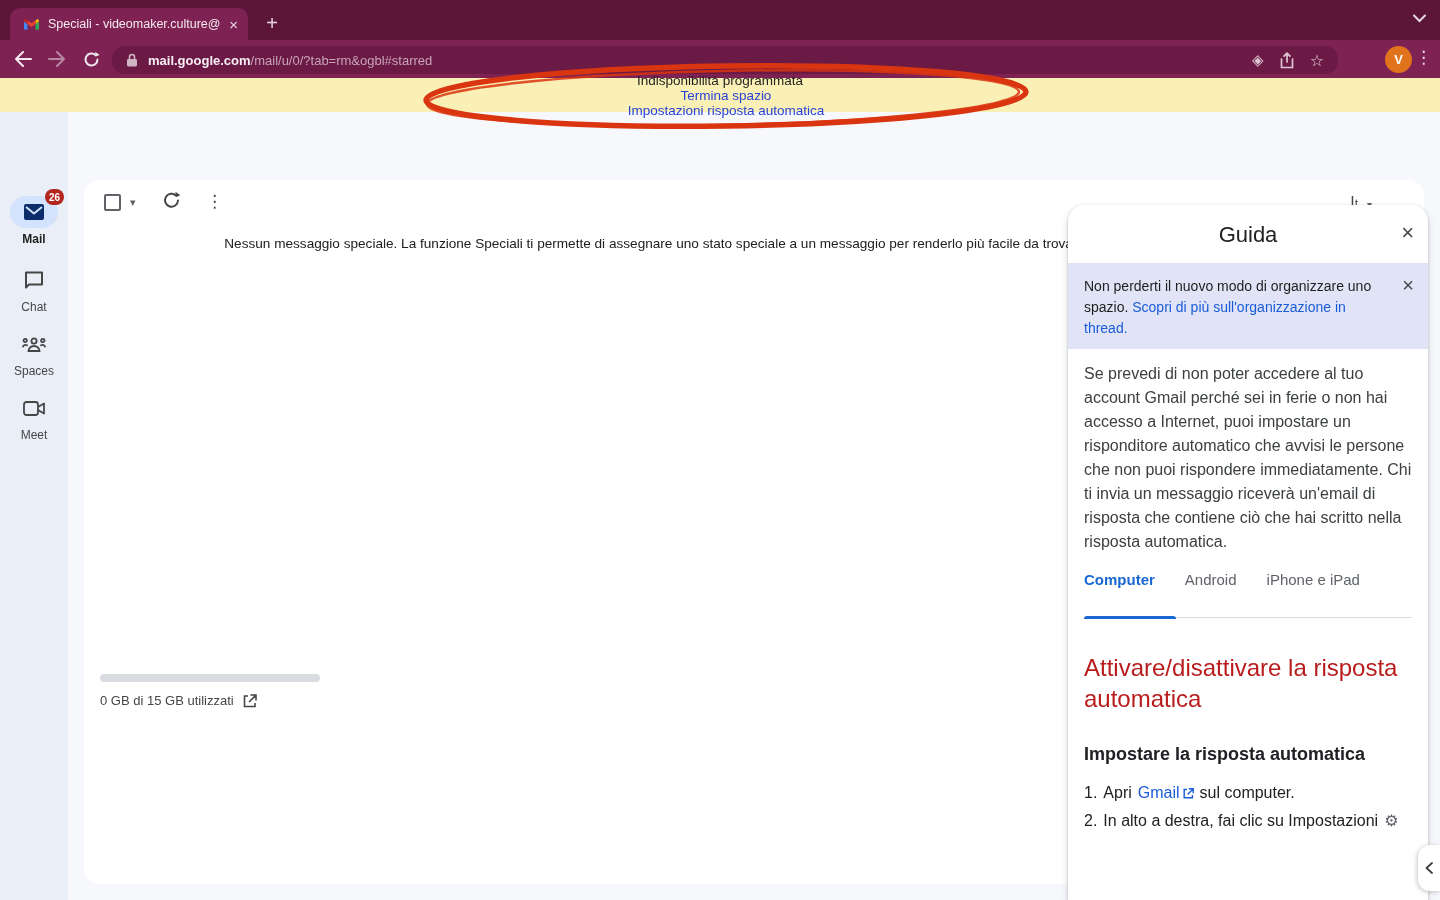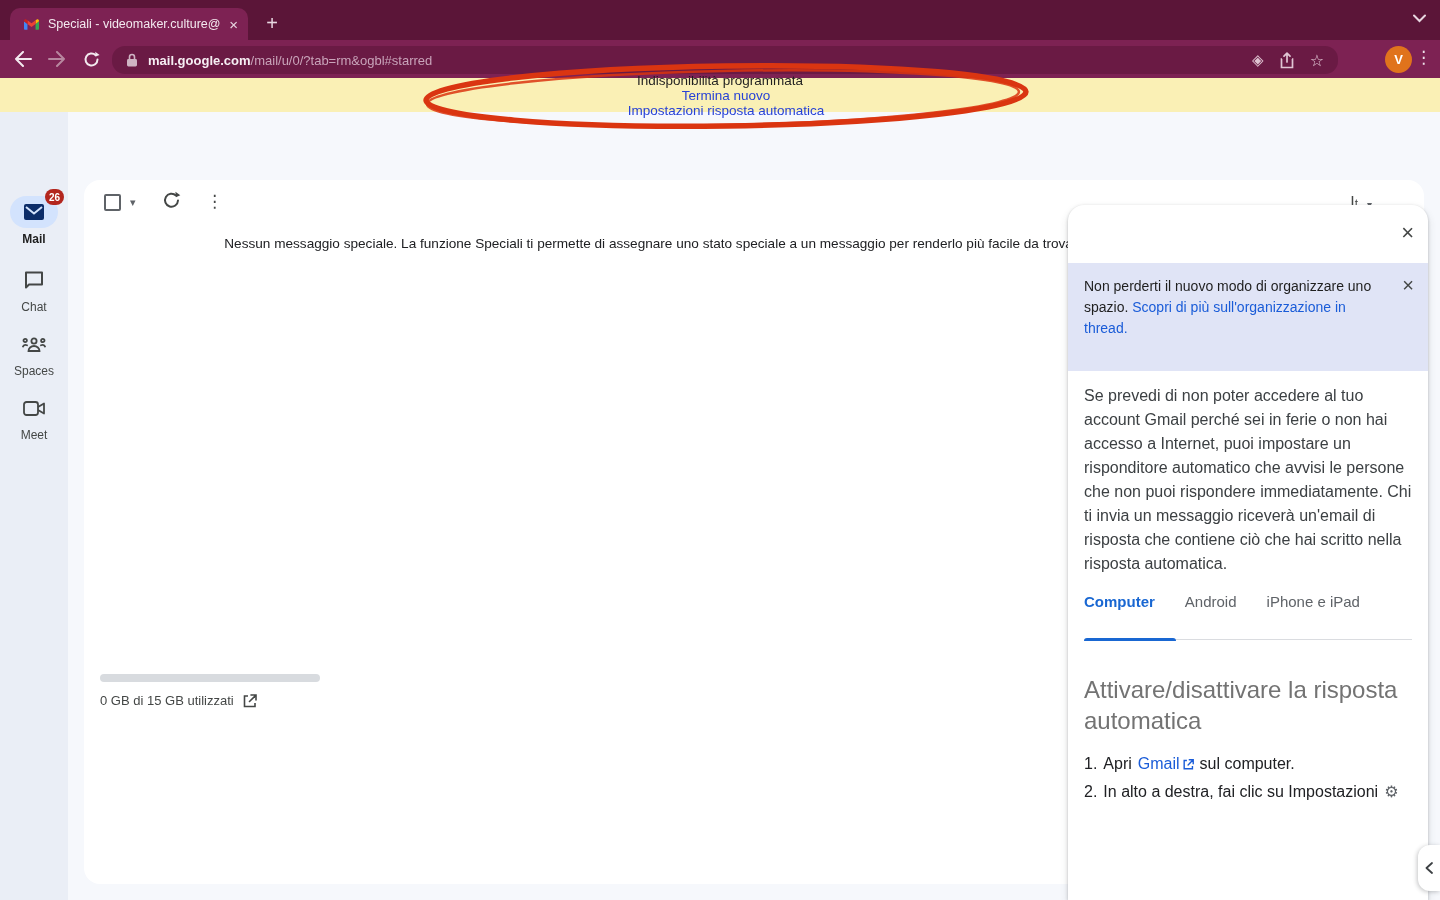--- a/index.html
+++ b/index.html
@@ -96,35 +96,35 @@
   .storage-label { margin-top:11px; font-size:13px; color:#444746; display:flex; align-items:center; gap:9px; }
   .legal { position:absolute; left:0; top:492px; width:1320px; text-align:center; font-size:13px; color:#5f6368; }
 
   
   .help-panel { position:absolute; left:1068px; top:205px; width:360px; height:695px; background:#fff;
                 border-radius:16px 16px 0 0; box-shadow:0 1px 3px rgba(60,64,67,.3), 0 4px 8px rgba(60,64,67,.15);
                 z-index:5; overflow:hidden; }
   .hp-header { position:relative; height:58px; }
   .hp-title { position:absolute; left:0; right:0; top:17px; text-align:center; font-size:22px; color:#202124; }
   .hp-close { position:absolute; right:14px; top:15px; font-size:22px; color:#444746; }
-  .hp-notice { position:relative; height:108px; background:#e0e4f6; padding:13px 40px 0 16px; font-size:14px;
+  .hp-notice { position:relative; height:86px; background:#e0e4f6; padding:13px 40px 0 16px; font-size:14px;
                line-height:21px; color:#1f1f1f; }
   .hp-notice a { color:#1a5cd8; text-decoration:none; }
   .hp-notice-close { position:absolute; right:14px; top:12px; font-size:20px; color:#444746; }
   .hp-body { padding:0 16px; }
   .hp-article-title { margin-top:22px; font-size:27px; line-height:33px; color:#202124;
                       letter-spacing:-0.3px; white-space:pre-line; }
   .hp-paragraph { margin-top:13px; font-size:16px; line-height:24px; color:#3c4043; }
   .hp-tabs { margin-top:17px; display:flex; gap:30px; font-size:15px; }
   .hp-tab { color:#5f6368; padding-bottom:28px; }
   .hp-tab.active { color:#1967d2; font-weight:700; }
   .hp-tab-line { position:relative; height:3px; margin:0 0 0 0; }
   .hp-tab-line .grayline { position:absolute; left:0; right:0; top:1px; height:1px; background:#dadce0; }
   .hp-tab-line .blueline { position:absolute; left:0; top:0; width:92px; height:3px; background:#1967d2; border-radius:3px 3px 0 0; }
-  .hp-h2 { margin-top:33px; font-size:24px; line-height:31px; color:#737373; white-space:pre-line; }
+  .hp-h2 { margin-top:33px; font-size:24px; line-height:31px; color:#b91c1c; white-space:pre-line; }
   .hp-h3 { margin-top:30px; font-size:18px; font-weight:700; color:#202124; }
   .hp-steps { margin-top:14px; font-size:16px; line-height:28px; color:#202124; }
   .hp-step { display:flex; align-items:baseline; gap:6px; }
   .hp-step a { color:#1a5cd8; text-decoration:none; display:inline-flex; align-items:center; gap:3px; }
   .hp-gear { color:#5f6368; font-size:16px; }
 
   
   .collapse-handle { position:absolute; left:1418px; top:845px; width:22px; height:46px; background:#fff;
                      border-radius:12px 0 0 12px; box-shadow:-1px 1px 4px rgba(60,64,67,.3); z-index:6;
                      display:flex; align-items:center; justify-content:center; }
@@ -196,21 +196,21 @@
     </span>
     <span class="star-ic">☆</span>
   </span>
 </div>
 <span class="sidepanel-btn"><span class="sq"></span></span>
 <div class="chrome-avatar">V</div>
 <div class="kebab">⋮</div>
 
 <div class="banner">
   <span class="b-text">Indisponibilità programmata</span>
-  <a>Termina nuovo</a>
+  <a>Termina spazio</a>
   <a>Impostazioni risposta automatica</a>
 </div>
 
 <div class="gm-header">
   <div class="hamburger">
       <div></div>
       <div></div>
       <div></div>
     </div>
   <span class="gm-logo">
@@ -352,39 +352,41 @@
             <path d="M5 2 H1.5 V12.5 H12 V9"></path>
             <path d="M8 1 H13 V6 M13 1 L6.5 7.5" stroke-linecap="round"></path>
           </svg>
       </span>
     </div>
   </div>
 </div>
 
 <div class="help-panel">
   <div class="hp-header">
+    <div class="hp-title">Guida</div>
     <span class="hp-close">×</span>
   </div>
   <div class="hp-notice">
     <span>Non perderti il nuovo modo di organizzare uno spazio. </span><a>Scopri di più sull'organizzazione in thread.</a>
     <span class="hp-notice-close">×</span>
   </div>
   <div class="hp-body">
     <div class="hp-paragraph">Se prevedi di non poter accedere al tuo account Gmail perché sei in ferie o non hai accesso a Internet, puoi impostare un risponditore automatico che avvisi le persone che non puoi rispondere immediatamente. Chi ti invia un messaggio riceverà un'email di risposta che contiene ciò che hai scritto nella risposta automatica.</div>
     <div class="hp-tabs">
       <span class="hp-tab active">Computer</span>
       <span class="hp-tab">Android</span>
       <span class="hp-tab">iPhone e iPad</span>
     </div>
     <div class="hp-tab-line">
         <span class="grayline"></span>
         <span class="blueline"></span>
       </div>
     <div class="hp-h2">Attivare/disattivare la risposta
 automatica</div>
+    <div class="hp-h3">Impostare la risposta automatica</div>
     <div class="hp-steps">
       <div class="hp-step">
         <span>1.</span>
         <span>Apri</span>
         <a>
             <span>Gmail</span>
           <svg width="11" height="11" viewBox="0 0 14 14" stroke="#1a5cd8" stroke-width="1.8" fill="none">
               <path d="M5 2 H1.5 V12.5 H12 V9"></path>
               <path d="M8 1 H13 V6 M13 1 L6.5 7.5" stroke-linecap="round"></path>
             </svg>

